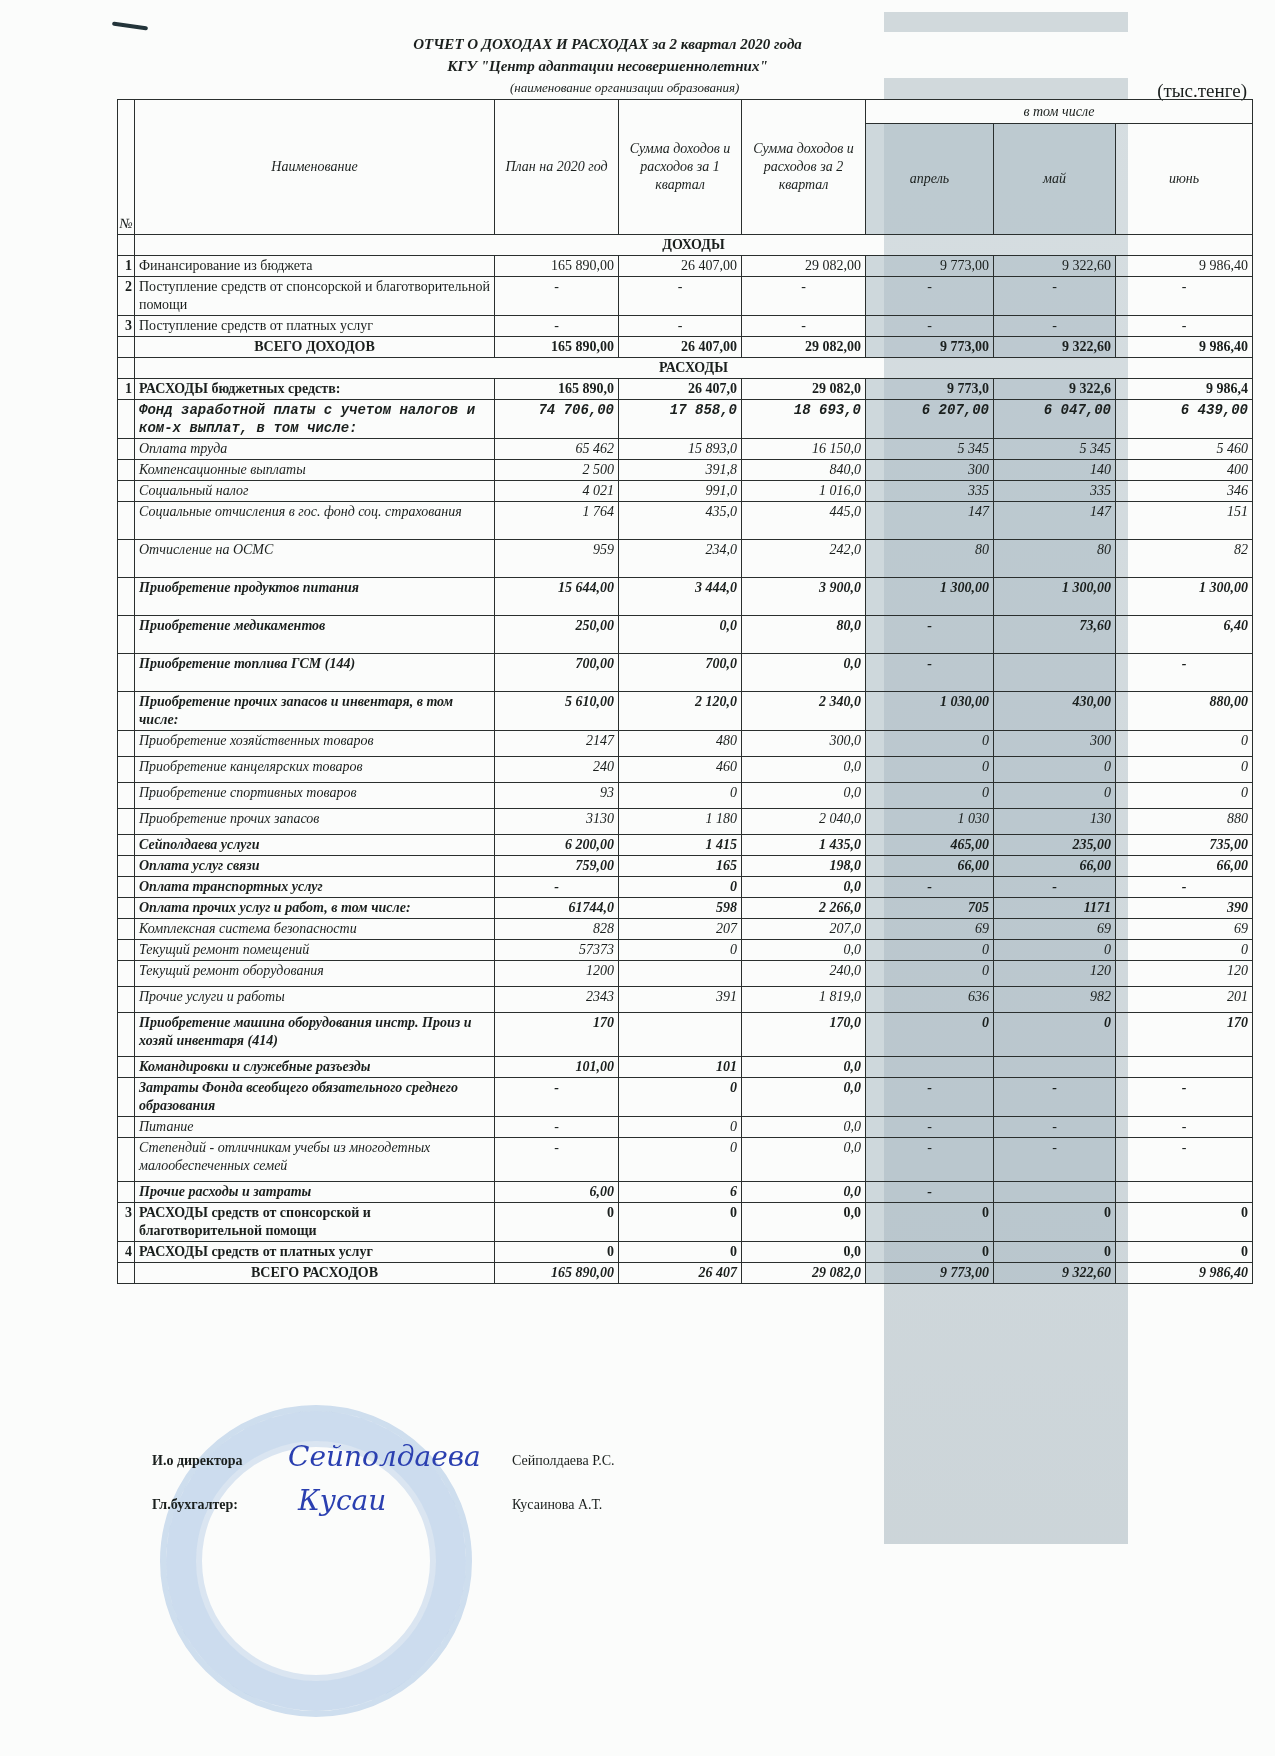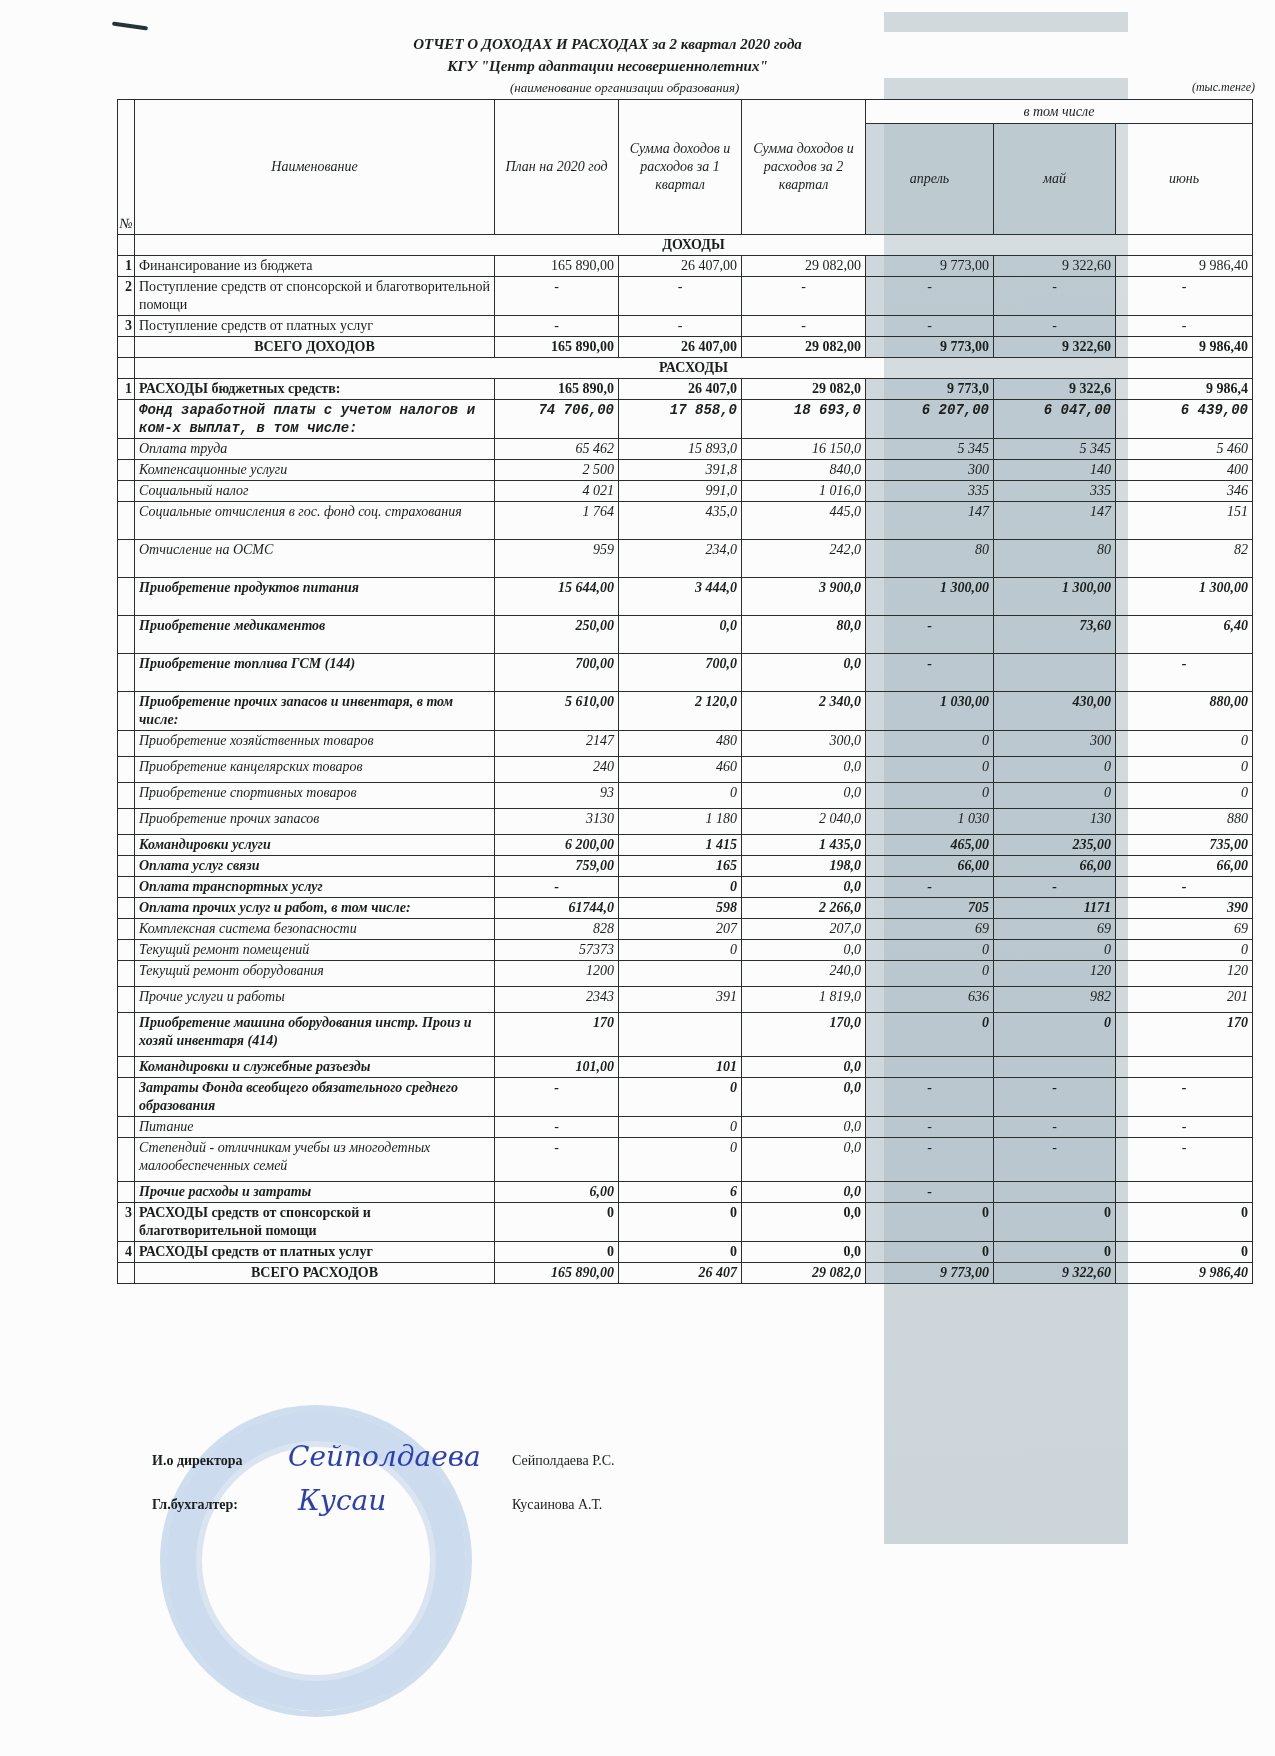--- a/index.html
+++ b/index.html
@@ -6,21 +6,21 @@
   body{width:1275px;height:1756px;background:#fbfcfb;position:relative;overflow:hidden;font-family:"Liberation Serif",serif;color:#1a1f1d;}
   .scan-mark{position:absolute;left:112px;top:24px;width:36px;height:4px;background:#23343a;transform:rotate(8deg);border-radius:2px;}
   .shade-band{position:absolute;left:884px;width:244px;background:#c9d2d6;opacity:.85;}
   .shade-top{top:12px;height:20px;}
   .shade-top2{top:78px;height:22px;}
   .shade-col{top:124px;height:1420px;background:linear-gradient(#cfd8dc,#c4ced3);}
   .title{position:absolute;left:0;width:1275px;text-align:center;font-style:italic;font-weight:bold;font-size:15px;font-family:"Liberation Serif",serif;}
   .t1{top:36px;left:-30px;}
   .t2{top:58px;left:-30px;}
   .subtitle{position:absolute;top:80px;left:510px;font-style:italic;font-size:13px;}
-  .units{position:absolute;top:80px;right:20px;font-style:italic;font-size:12px;}
+  .units{position:absolute;top:80px;right:28px;font-size:19px;}
   table{position:absolute;left:117px;top:99px;width:1135px;border-collapse:collapse;table-layout:fixed;font-size:14px;}
   td,th{border:1px solid #2a2f2e;padding:1px 4px;vertical-align:top;line-height:18px;}
   th{font-weight:normal;font-style:italic;text-align:center;vertical-align:middle;font-size:14px;}
   .c-no{width:17px;text-align:right;padding:1px 2px;font-weight:bold;}
   .c-m{text-align:right;}
   .sh{background:rgba(170,186,194,.55);}
   .b{font-weight:bold;}
   .i{font-style:italic;}
   .bi{font-weight:bold;font-style:italic;}
   .center{text-align:center;}
@@ -142,21 +142,21 @@
         <td class="i">Оплата труда</td>
         <td class="c-m i">65 462</td>
         <td class="c-m i">15 893,0</td>
         <td class="c-m i">16 150,0</td>
         <td class="c-m i sh">5 345</td>
         <td class="c-m i sh">5 345</td>
         <td class="c-m i">5 460</td>
       </tr>
       <tr style="height: 20px;">
         <td class="c-no"></td>
-        <td class="i">Компенсационные услуги</td>
+        <td class="i">Компенсационные выплаты</td>
         <td class="c-m i">2 500</td>
         <td class="c-m i">391,8</td>
         <td class="c-m i">840,0</td>
         <td class="c-m i sh">300</td>
         <td class="c-m i sh">140</td>
         <td class="c-m i">400</td>
       </tr>
       <tr style="height: 20px;">
         <td class="c-no"></td>
         <td class="i">Социальный налог</td>
@@ -262,21 +262,21 @@
         <td class="i">Приобретение прочих запасов</td>
         <td class="c-m i">3130</td>
         <td class="c-m i">1 180</td>
         <td class="c-m i">2 040,0</td>
         <td class="c-m i sh">1 030</td>
         <td class="c-m i sh">130</td>
         <td class="c-m i">880</td>
       </tr>
       <tr style="height: 20px;">
         <td class="c-no"></td>
-        <td class="bi">Командировки услуги</td>
+        <td class="bi">Сейполдаева услуги</td>
         <td class="c-m bi">6 200,00</td>
         <td class="c-m bi">1 415</td>
         <td class="c-m bi">1 435,0</td>
         <td class="c-m bi sh">465,00</td>
         <td class="c-m bi sh">235,00</td>
         <td class="c-m bi">735,00</td>
       </tr>
       <tr style="height: 20px;">
         <td class="c-no"></td>
         <td class="bi">Оплата услуг связи</td>

